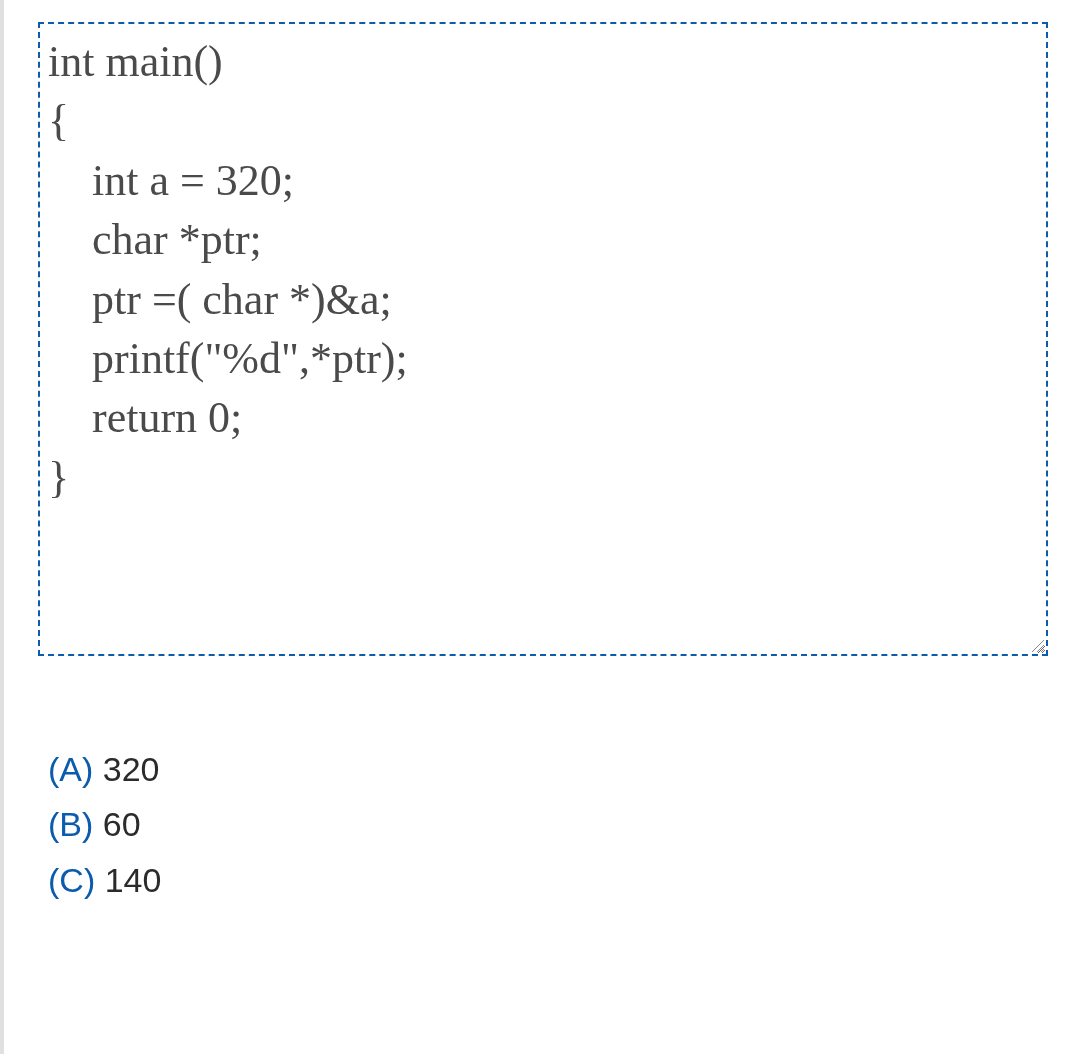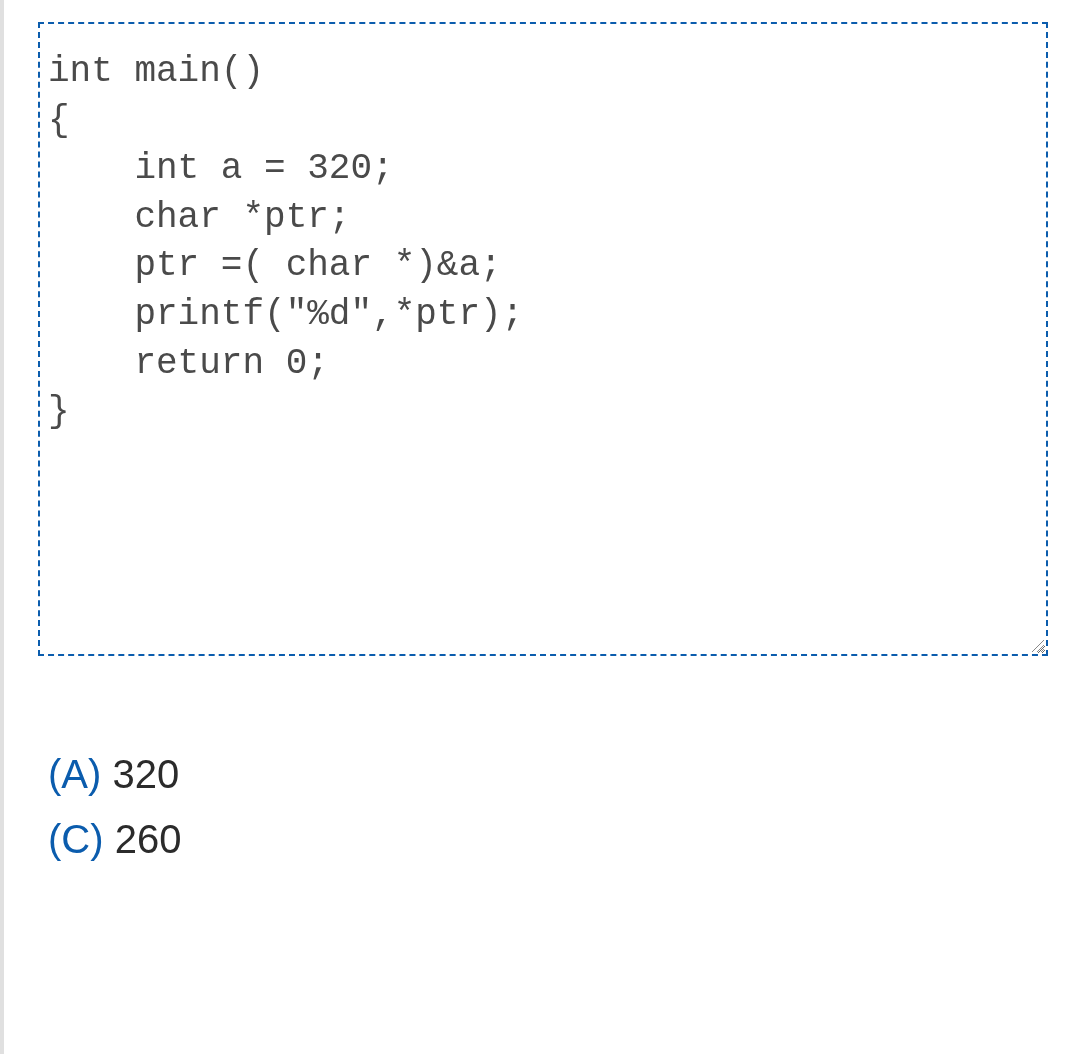--- a/index.html
+++ b/index.html
@@ -40,34 +40,33 @@
       right: 2px;
       bottom: 2px;
       width: 14px;
       height: 14px;
       pointer-events: none;
     }
     .resize-handle svg {
       display: block;
     }
     .code-content {
-      font-family: Liberation Mono, monospace;
-      font-size: 36px;
+      font-family: Liberation Serif, serif;
+      font-size: 44px;
       line-height: 1.35;
       color: #4a4a4a;
       white-space: pre;
-      margin-top: 16px;
     }
     .answers {
       position: absolute;
       left: 48px;
       top: 742px;
     }
     .answer-row {
-      font-size: 40px;
+      font-size: 34px;
       line-height: 1.63;
       color: #2b2b2b;
     }
     .answer-label {
       color: #0b5cad;
       font-weight: 400;
     }
     .answer-text {
       color: #2b2b2b;
     }
@@ -94,16 +93,20 @@
     </svg>
   </div>
 </div>
 
 <div class="answers">
   <div class="answer-row">
     <span class="answer-label">(A)</span>
     <span class="answer-text">320</span>
   </div>
   <div class="answer-row">
+    <span class="answer-label">(B)</span>
+    <span class="answer-text">60</span>
+  </div>
+  <div class="answer-row">
     <span class="answer-label">(C)</span>
-    <span class="answer-text">260</span>
+    <span class="answer-text">140</span>
   </div>
 </div>
 
 </body></html>

